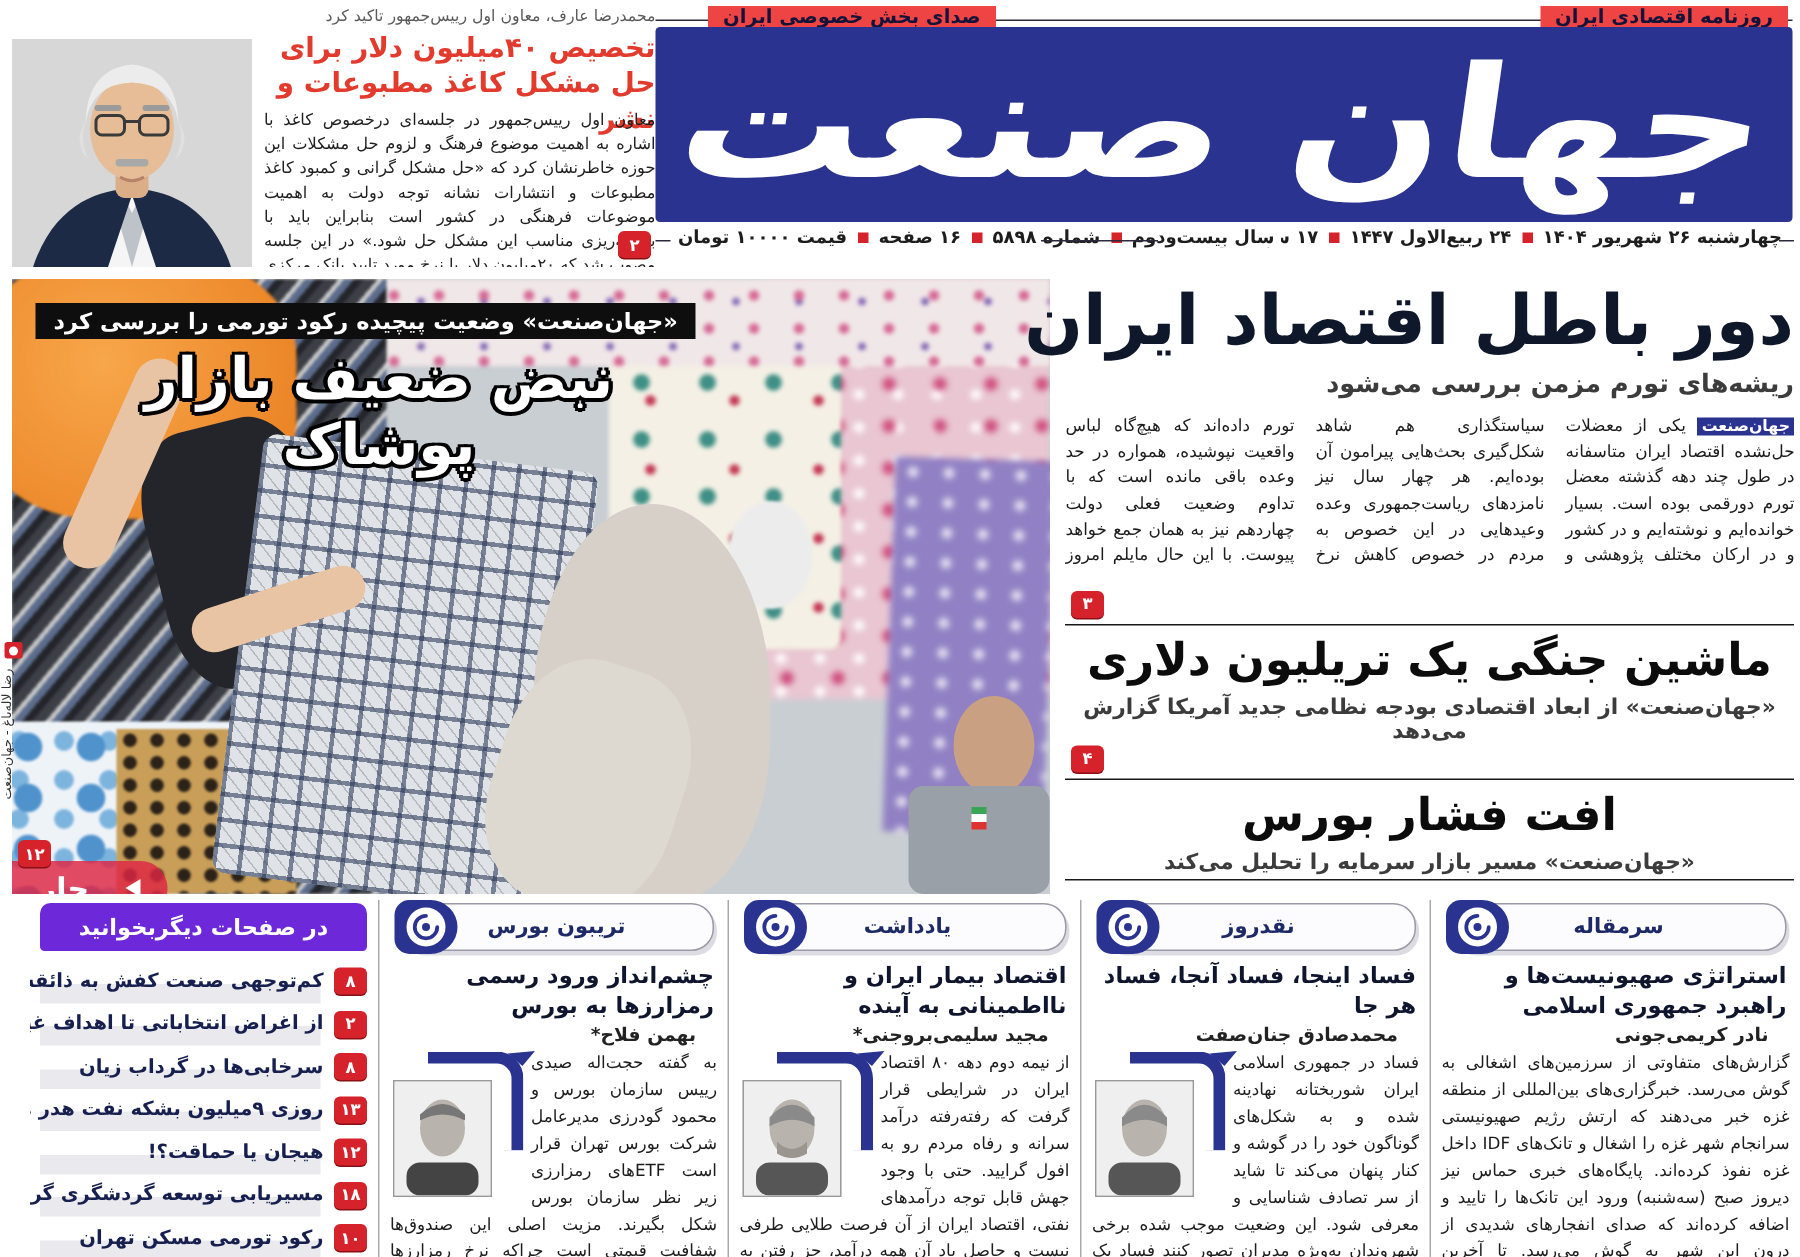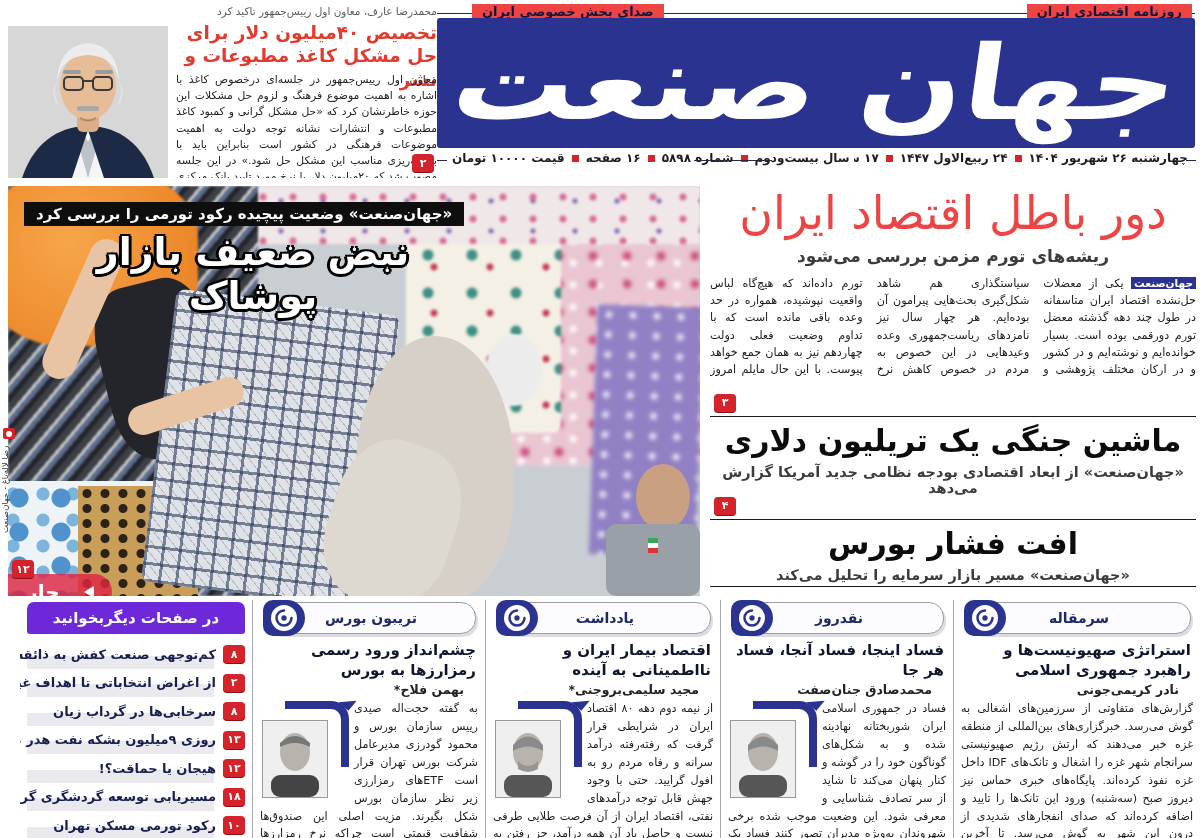--- a/index.html
+++ b/index.html
@@ -72,22 +72,22 @@
       border-radius:0 18px 18px 0;display:flex;align-items:center;justify-content:center;gap:24px;color:#fff;
       font-size:20px;font-weight:bold;z-index:6;}
   .jaaar .arrow{width:0;height:0;border-top:6px solid transparent;border-bottom:6px solid transparent;border-right:10px solid #fff;}
   .credit{position:absolute;left:0px;top:446px;height:128px;writing-mode:vertical-rl;transform:rotate(180deg);
       font-size:8.5px;color:#333;z-index:6;}
   .cam{position:absolute;left:3px;top:428px;width:12px;height:11px;background:#d6232b;border-radius:2px;z-index:6;}
   .cam::after{content:"";position:absolute;left:3px;top:2.5px;width:6px;height:6px;border-radius:50%;background:#fff;}
   .ph-badge{position:absolute;left:12px;top:560px;z-index:6;}
   
   .main-right{position:absolute;left:710px;top:188px;width:486px;height:410px;}
-  .lead-h1{text-align:center;font-size:46px;font-weight:normal;color:#ef4444;line-height:1.1;margin:0;white-space:nowrap;}
-  .lead-sub{text-align:center;font-size:17px;font-weight:bold;color:#3c3c3c;margin-top:7px;}
+  .lead-h1{text-align:center;font-size:46px;font-weight:bold;color:#0f172a;line-height:1.1;margin:0;white-space:nowrap;}
+  .lead-sub{font-size:17px;font-weight:bold;color:#3c3c3c;margin-top:7px;}
   .lead-cols{margin-top:9px;height:118px;overflow:hidden;columns:3;column-gap:14px;
       font-size:11.2px;line-height:1.55;text-align:justify;color:#1b1b1b;}
   .chip{background:#2b3390;color:#fff;padding:0 3px;font-weight:bold;font-size:10.5px;}
   .badge-row{position:relative;height:20px;}
   .badge-row .badge{position:absolute;left:4px;top:1px;}
   .rule{border:0;border-top:1.5px solid #191919;margin:3px 0 6px 0;}
   .h2a{text-align:center;font-size:30px;font-weight:bold;color:#0c0c0c;margin:4px 0 0 0;white-space:nowrap;}
   .sub2{text-align:center;font-size:14.5px;font-weight:bold;color:#3c3c3c;margin-top:6px;}
   
   .bottom{position:absolute;left:0;top:600px;width:1200px;height:238px;display:flex;}

